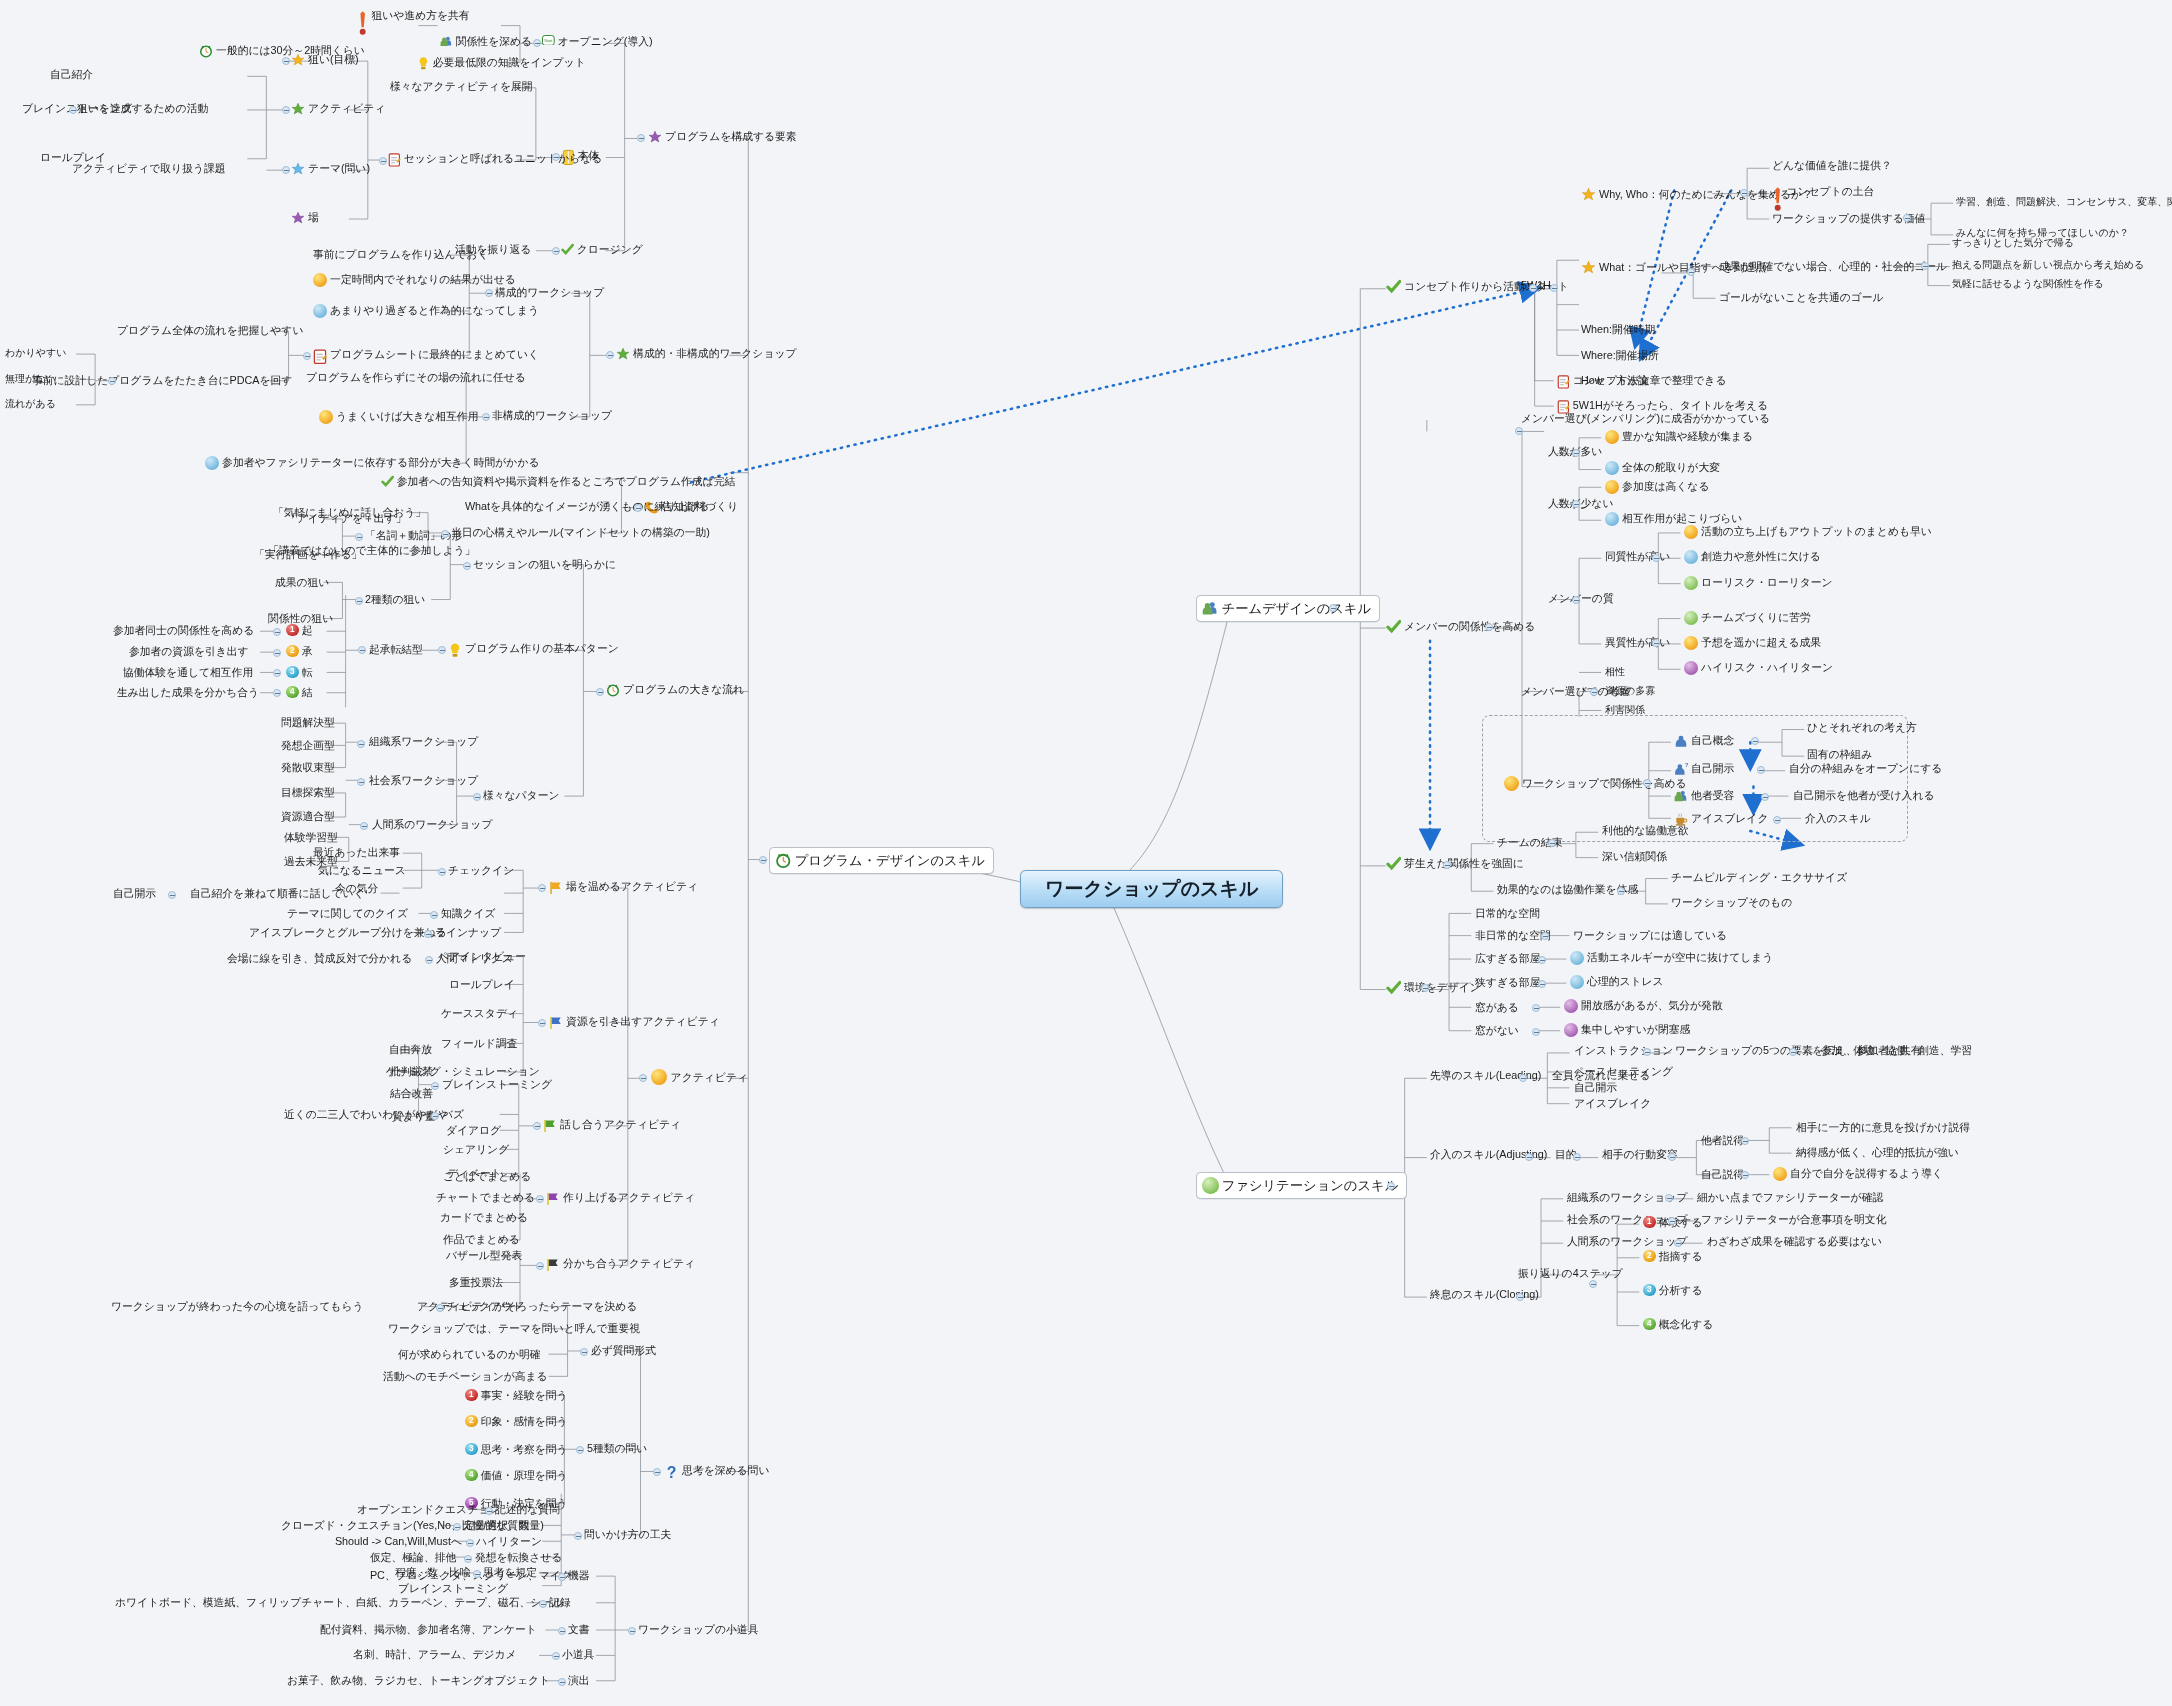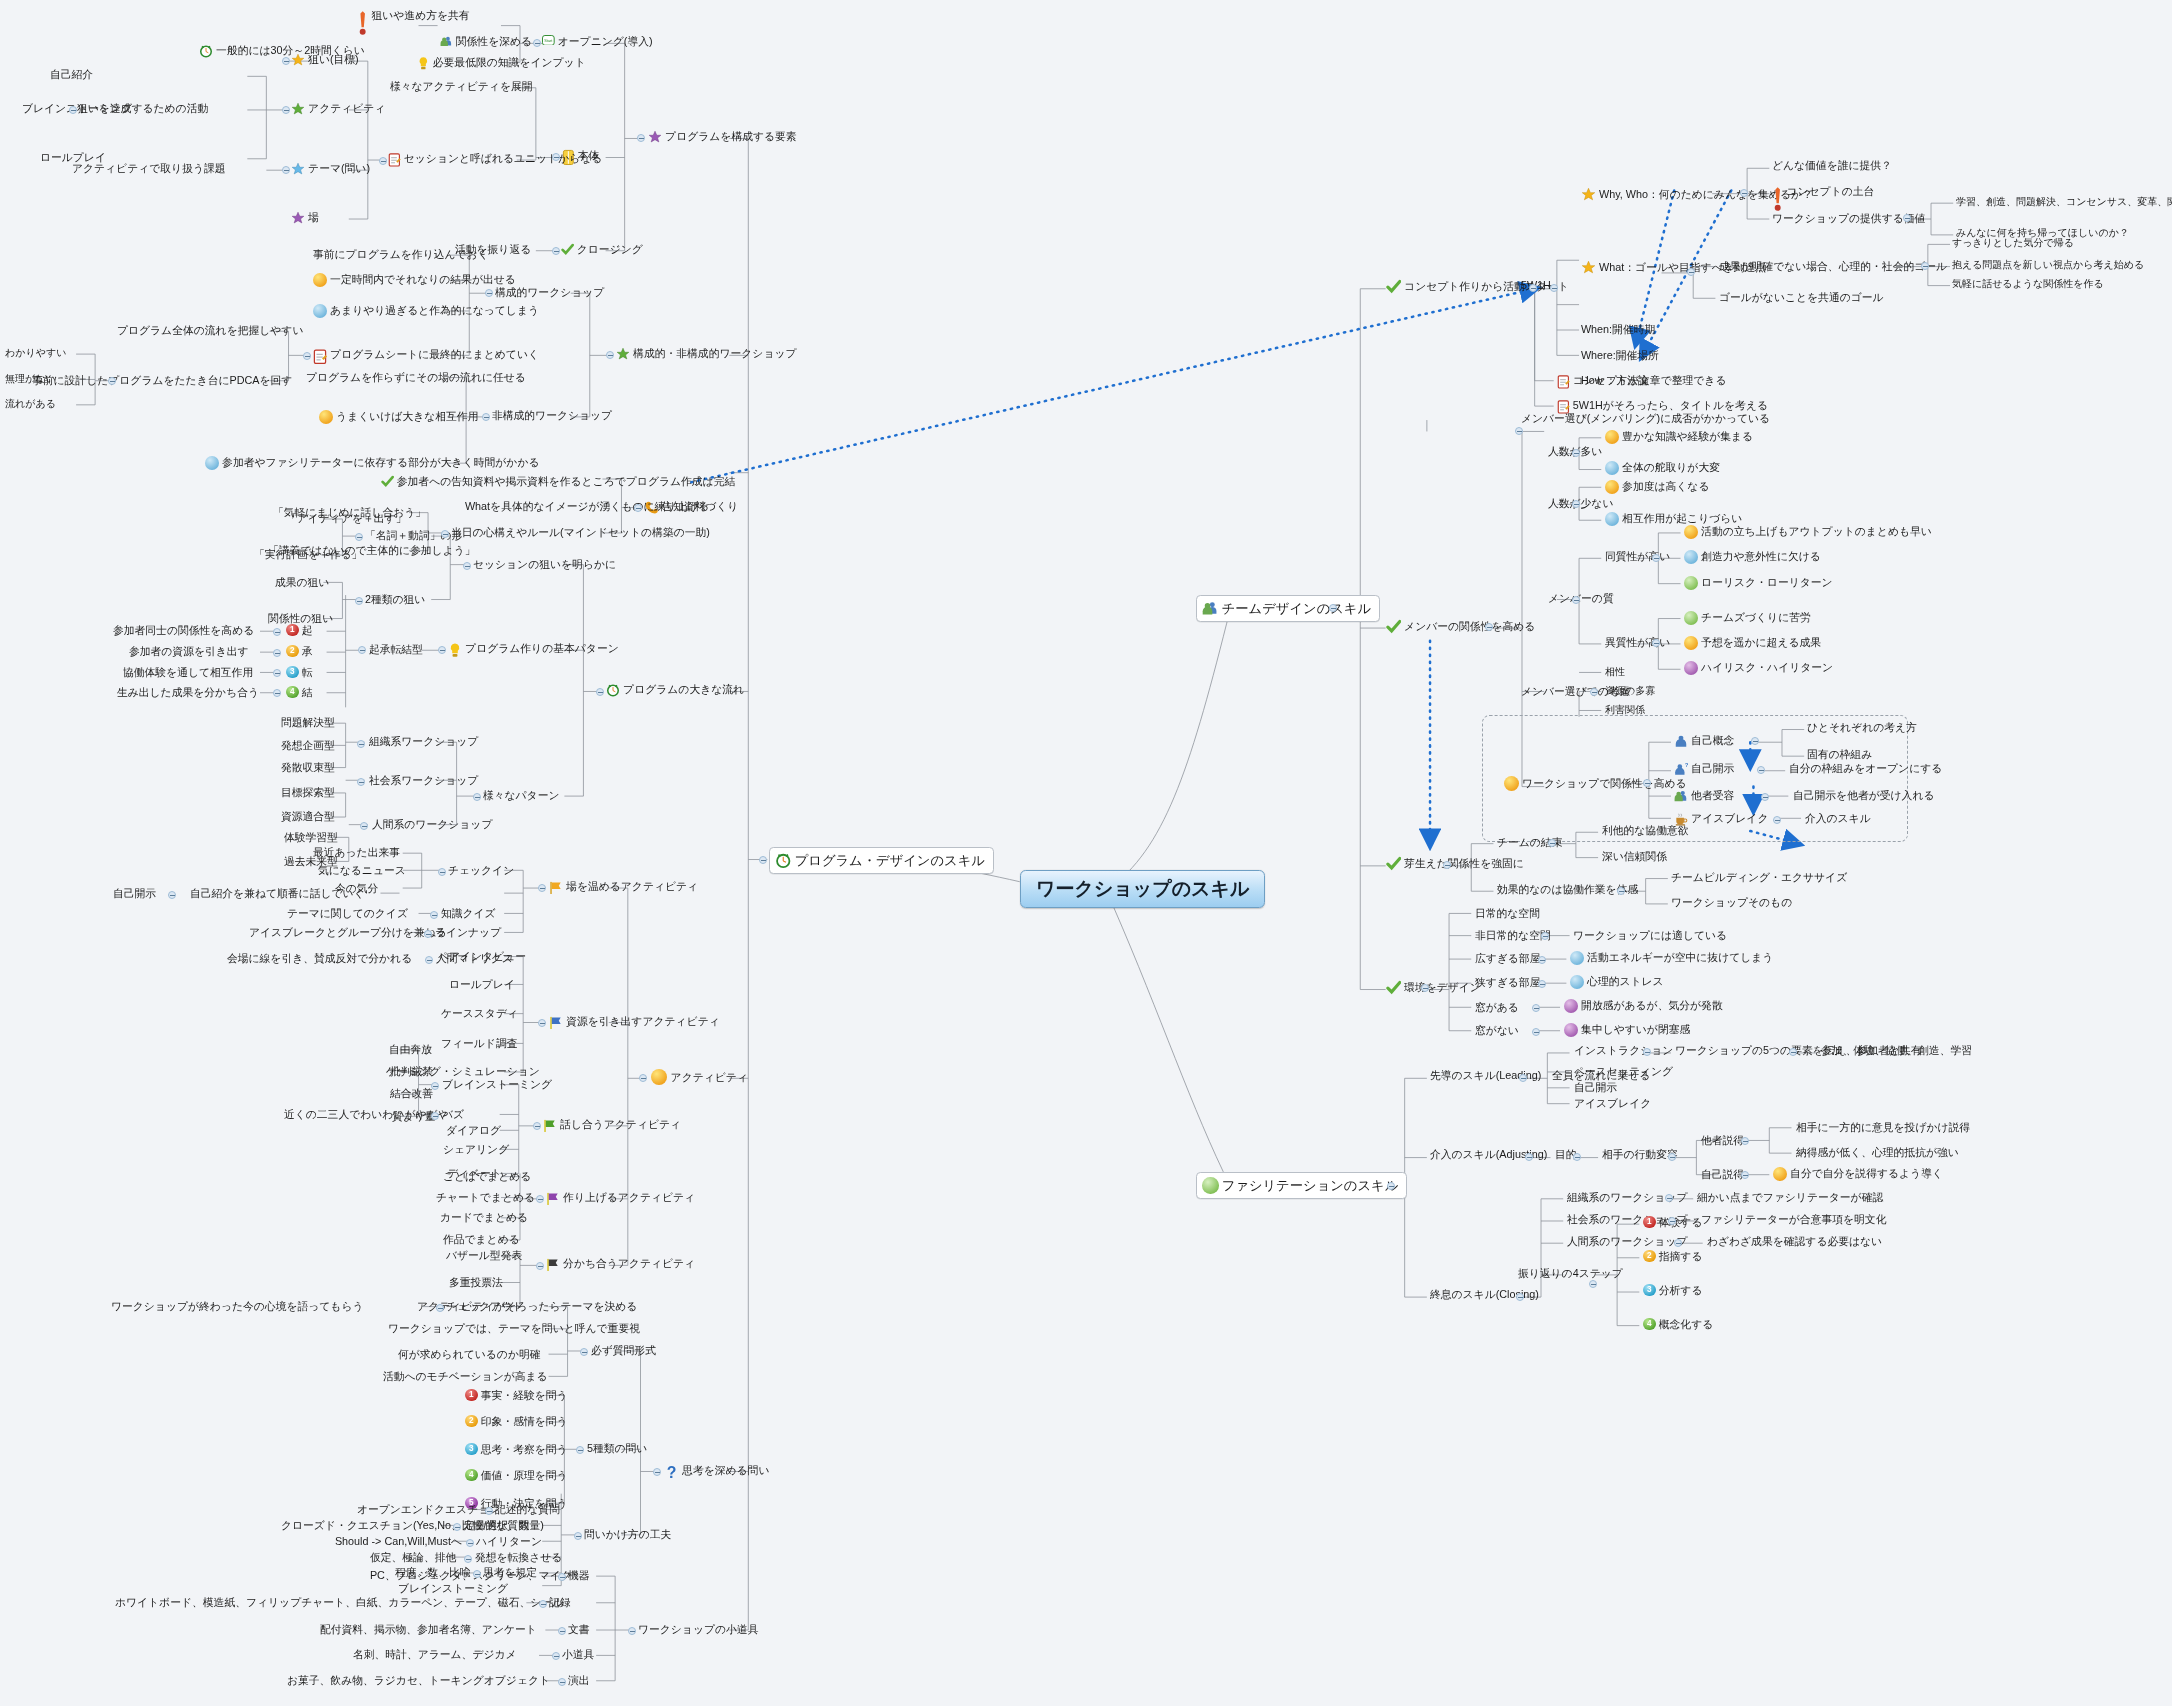--- a/index.html
+++ b/index.html
@@ -31,21 +31,21 @@
     color: #1b1b1b;
     line-height: 1.15;
     padding: 0.6px 1.9px;
   }
   .node .txt { display: inline-block; }
   
   .root {
     background: linear-gradient(180deg,#e8f3fd 0%, #b9ddf6 55%, #9ccdf0 100%);
     border: 0.6px solid #6e9fc4;
     border-radius: 5.7px;
-    padding: 7px 15px;
+    padding: 7px 24px;
     font-size: 19px;
     font-weight: bold;
     color: #15202b;
     box-shadow: 0 0.6px 1.3px rgba(0,0,0,.20);
   }
   
   .main-branch {
     background: #ffffff;
     border: 0.6px solid #b9bfc7;
     border-radius: 4.4px;

